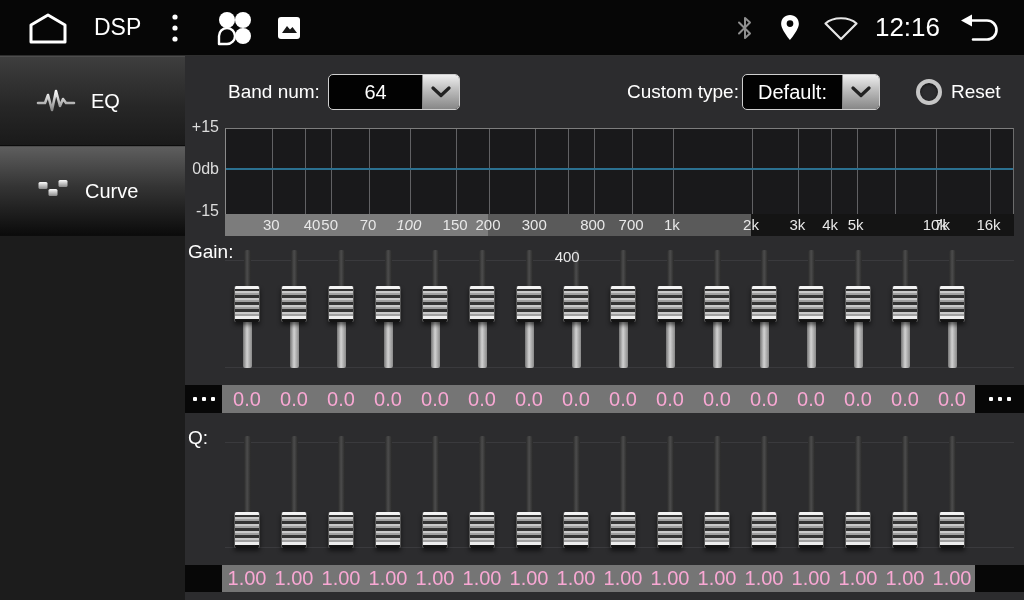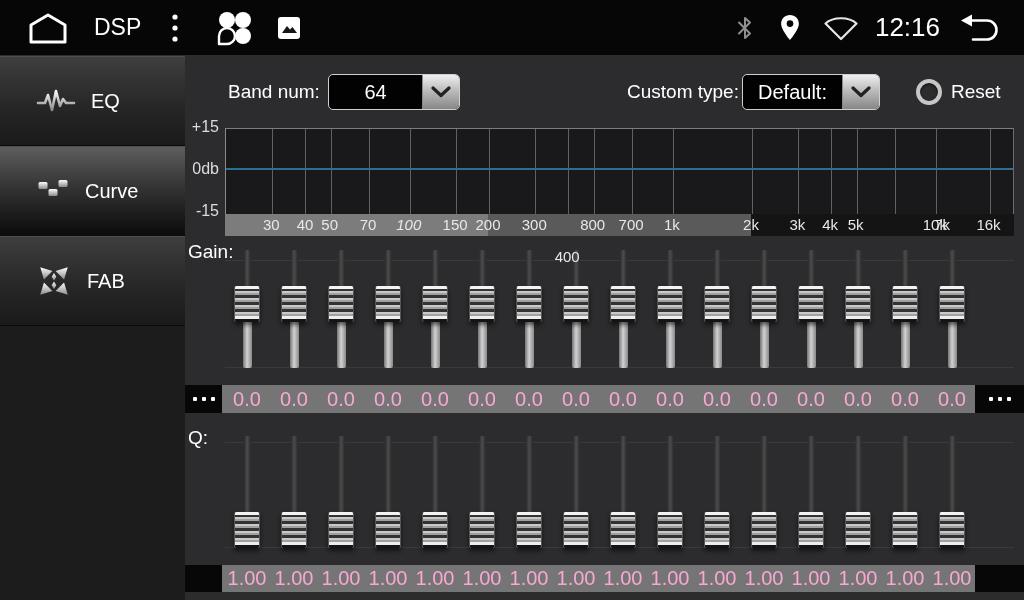--- a/index.html
+++ b/index.html
@@ -164,35 +164,20 @@
           </g>
           <g fill="url(#silverGrad)">
             <rect x="2.5" y="9" width="9" height="7" rx="1.5"></rect>
             <rect x="12.5" y="16" width="9" height="7" rx="1.5"></rect>
             <rect x="22.5" y="7" width="9" height="7" rx="1.5"></rect>
           </g>
         </svg>
       </span>
       <span class="side-label">Curve</span>
     </div>
-    <div class="side-item">
-      <span class="icon">
-        <svg width="36" height="36" viewBox="0 0 34 34">
-          <g fill="url(#silverGrad)">
-            <polygon points="4,4 15.5,7.5 7.5,15.5"></polygon>
-            <polygon points="30,4 26.5,15.5 18.5,7.5"></polygon>
-            <polygon points="4,30 7.5,18.5 15.5,26.5"></polygon>
-            <polygon points="30,30 18.5,26.5 26.5,18.5"></polygon>
-            <polygon points="17,9.5 19.2,13 17,16.5 14.8,13"></polygon>
-            <polygon points="17,17.5 19.2,21 17,24.5 14.8,21"></polygon>
-          </g>
-        </svg>
-      </span>
-      <span class="side-label">FAB</span>
-    </div>
   </div>
 
   <div class="content">
 
     <div class="ctl-label" style="left:43px">Band num:</div>
     <div class="dropdown" style="left:143px;width:132px">
       <div class="dd-value">64</div>
       <div class="dd-btn">
         <svg width="20" height="12" viewBox="0 0 20 12">
             <polyline points="2,2 10,9.5 18,2" fill="none" stroke="#222" stroke-width="3.2" stroke-linecap="round" stroke-linejoin="round"></polyline>
@@ -237,21 +222,21 @@
         <div class="gridline" style="left: 630.7px;"></div>
         <div class="gridline" style="left: 669.1px;"></div>
         <div class="gridline" style="left: 709.8px;"></div>
         <div class="gridline" style="left: 763.5px;"></div>
       </div>
     <div class="freq-axis">
       <div class="freq-seg" style="width:263px;background:#7c7c7c"></div>
       <div class="freq-seg" style="width:263px;background:#5a5a5a"></div>
       <div class="freq-seg" style="width:263px;background:#141414"></div>
     <div class="freq-label" style="left: 46.3px;">30</div>
-        <div class="freq-label" style="left: 80px; text-align: right;">40</div>
+        <div class="freq-label" style="left: 87px; text-align: right;">40</div>
         <div class="freq-label" style="left: 104.7px;">50</div>
         <div class="freq-label" style="left: 143.1px;">70</div>
         <div class="freq-label" style="left: 183.8px; font-style: italic;">100</div>
         <div class="freq-label" style="left: 230.1px; text-align: right;">150</div>
         <div class="freq-label" style="left: 263px;">200</div>
         <div class="freq-label" style="left: 309.3px;">300</div>
         <div class="freq-label" style="left: 342.2px; margin-top: 32px;">400</div>
         <div class="freq-label" style="left: 367.7px;">800</div>
         <div class="freq-label" style="left: 406.1px;">700</div>
         <div class="freq-label" style="left: 446.8px;">1k</div>

